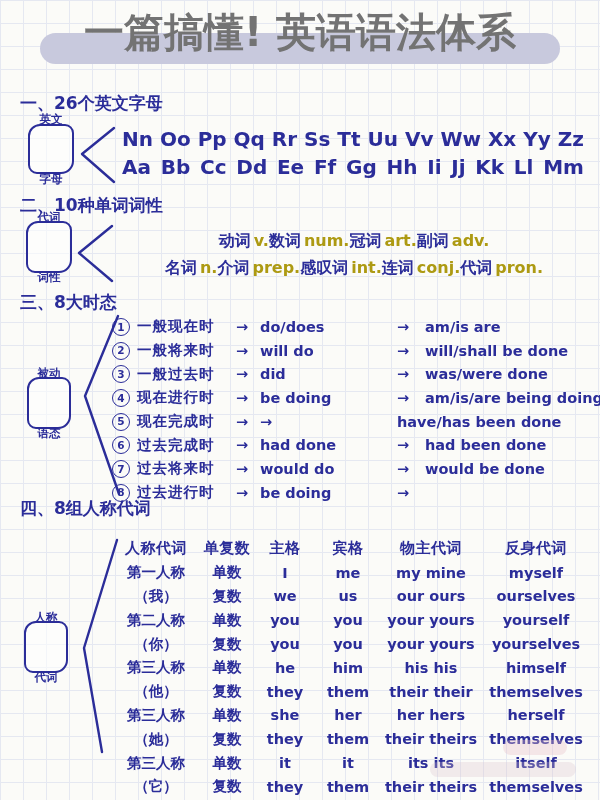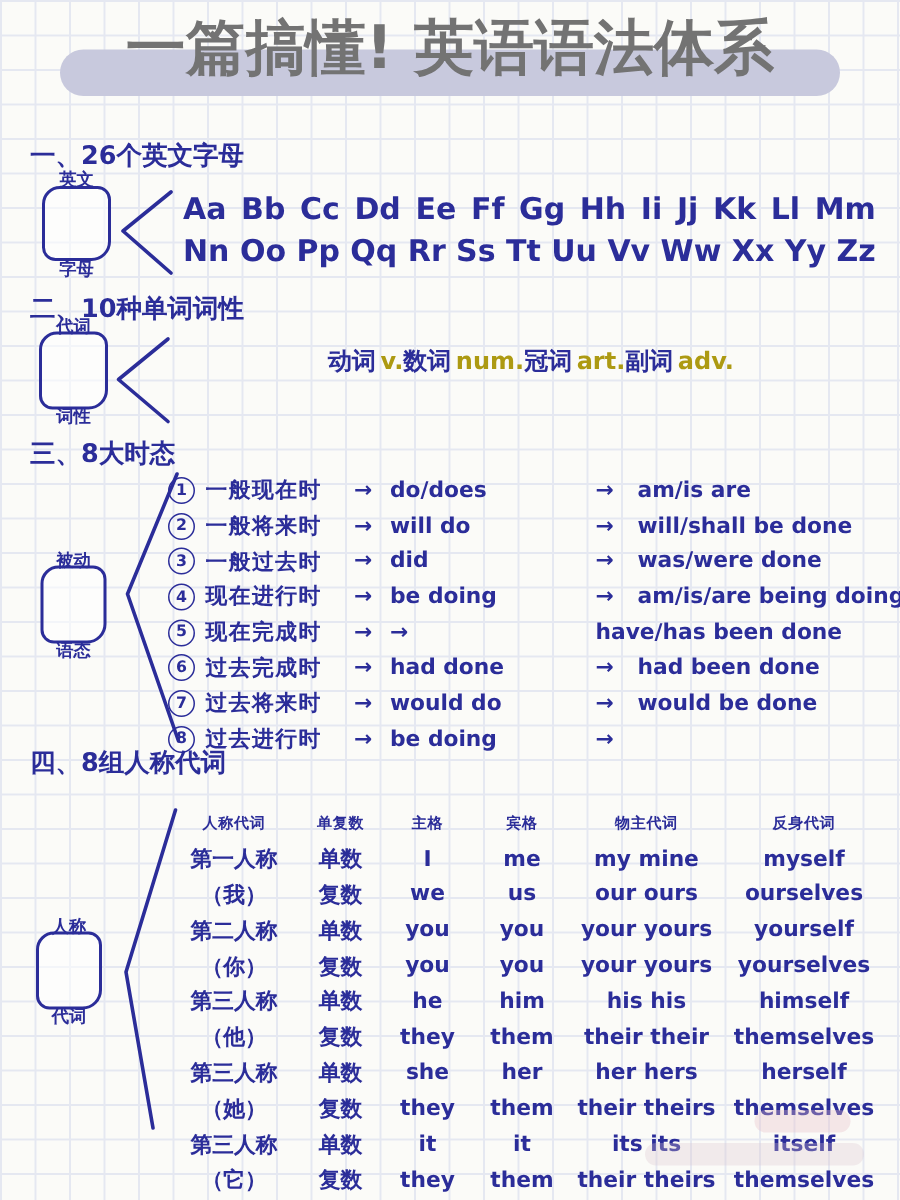--- a/index.html
+++ b/index.html
@@ -49,21 +49,21 @@
   .tense-row{display:grid;grid-template-columns:25px 99px 24px 137px 28px auto;align-items:center;
     height:23.7px;font-size:14.5px;font-weight:700;white-space:nowrap;}
   .circ{width:16px;height:16px;border:1.5px solid #2b2d99;border-radius:50%;display:flex;
     align-items:center;justify-content:center;font-size:10.5px;line-height:1;}
   .t-name{letter-spacing:1px;}
 
   
   #ptable{left:112px;top:537px;width:478px;display:grid;
     grid-template-columns:88px 54px 62px 64px 102px auto;grid-auto-rows:23.8px;
     align-items:center;text-align:center;font-size:14.5px;font-weight:700;white-space:nowrap;}
-  .pt-head{font-size:10px;letter-spacing:.5px;}
+  .pt-head{font-size:15px;letter-spacing:.5px;}
 
   
   .wm1{left:503px;top:740px;width:64px;height:15px;background:#e9bfc8;opacity:.35;border-radius:8px;}
   .wm2{left:430px;top:762px;width:146px;height:15px;background:#dcc3cc;opacity:.30;border-radius:8px;}
 </style>
 </head>
 <body>
 
 <svg id="brackets" class="abs" viewBox="0 0 600 800">
   <polyline points="114,128 82,154 114,182" fill="none" stroke="#2b2d99" stroke-width="2.4" stroke-linecap="round" stroke-linejoin="round"></polyline>
@@ -91,58 +91,65 @@
 <div class="abs label-box" id="box3">
   <span>被动</span>
   <span>语态</span>
 </div>
 <div class="abs label-box" id="box4">
   <span>人称</span>
   <span>代词</span>
 </div>
 
 <div class="abs" id="letters">
+  <div class="letters-row" id="letters-row2">
+      <span class="letter">Nn</span>
+      <span class="letter">Oo</span>
+      <span class="letter">Pp</span>
+      <span class="letter">Qq</span>
+      <span class="letter">Rr</span>
+      <span class="letter">Ss</span>
+      <span class="letter">Tt</span>
+      <span class="letter">Uu</span>
+      <span class="letter">Vv</span>
+      <span class="letter">Ww</span>
+      <span class="letter">Xx</span>
+      <span class="letter">Yy</span>
+      <span class="letter">Zz</span>
+    </div>
   <div class="letters-row" id="letters-row1">
       <span class="letter">Aa</span>
       <span class="letter">Bb</span>
       <span class="letter">Cc</span>
       <span class="letter">Dd</span>
       <span class="letter">Ee</span>
       <span class="letter">Ff</span>
       <span class="letter">Gg</span>
       <span class="letter">Hh</span>
       <span class="letter">Ii</span>
       <span class="letter">Jj</span>
       <span class="letter">Kk</span>
       <span class="letter">Ll</span>
       <span class="letter">Mm</span>
     </div>
-  <div class="letters-row" id="letters-row2">
-      <span class="letter">Nn</span>
-      <span class="letter">Oo</span>
-      <span class="letter">Pp</span>
-      <span class="letter">Qq</span>
-      <span class="letter">Rr</span>
-      <span class="letter">Ss</span>
-      <span class="letter">Tt</span>
-      <span class="letter">Uu</span>
-      <span class="letter">Vv</span>
-      <span class="letter">Ww</span>
-      <span class="letter">Xx</span>
-      <span class="letter">Yy</span>
-      <span class="letter">Zz</span>
-    </div>
 </div>
 
 <div class="abs" id="pos">
   <div class="pos-row" id="pos-row1">
       <span class="pos-item"><span class="pos-cn">动词</span><span class="pos-abbr">v.</span></span>
       <span class="pos-item"><span class="pos-cn">数词</span><span class="pos-abbr">num.</span></span>
       <span class="pos-item"><span class="pos-cn">冠词</span><span class="pos-abbr">art.</span></span>
       <span class="pos-item"><span class="pos-cn">副词</span><span class="pos-abbr">adv.</span></span>
+    </div>
+  <div class="pos-row" id="pos-row2">
+      <span class="pos-item"><span class="pos-cn">名词</span><span class="pos-abbr">n.</span></span>
+      <span class="pos-item"><span class="pos-cn">介词</span><span class="pos-abbr">prep.</span></span>
+      <span class="pos-item"><span class="pos-cn">感叹词</span><span class="pos-abbr">int.</span></span>
+      <span class="pos-item"><span class="pos-cn">连词</span><span class="pos-abbr">conj.</span></span>
+      <span class="pos-item"><span class="pos-cn">代词</span><span class="pos-abbr">pron.</span></span>
     </div>
 </div>
 
 <div class="abs" id="tenses">
     <div class="tense-row">
       <span class="circ">1</span>
       <span class="t-name">一般现在时</span>
       <span class="t-arrow">→</span>
       <span class="t-active">do/does</span>
       <span class="t-arrow">→</span>

